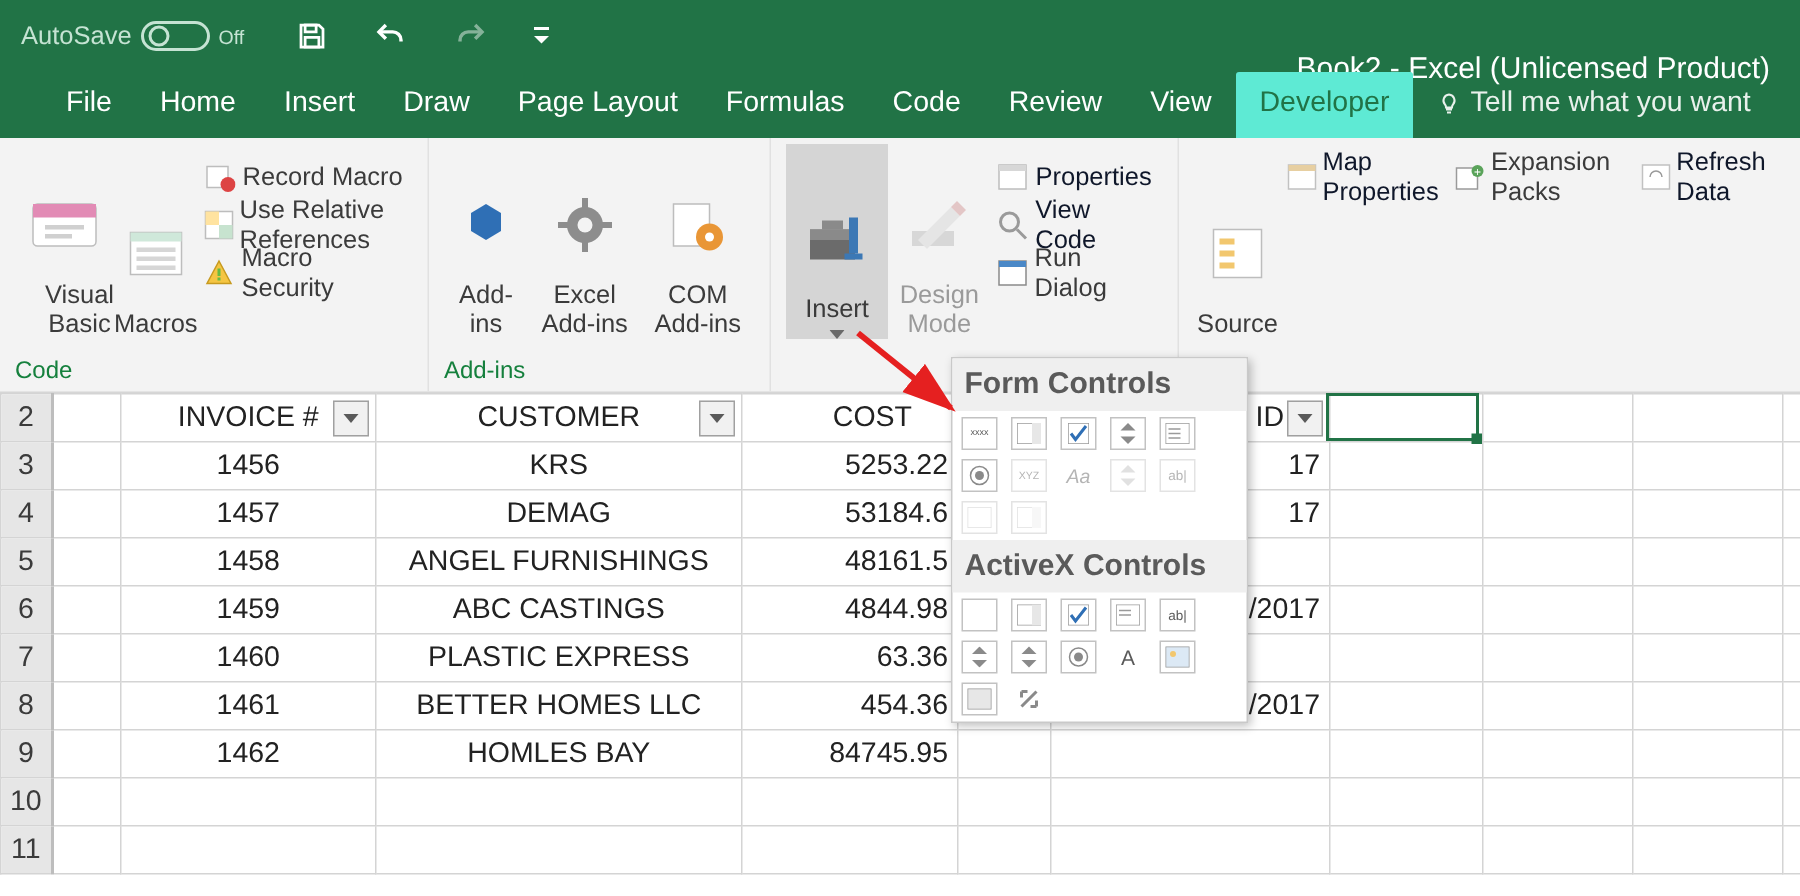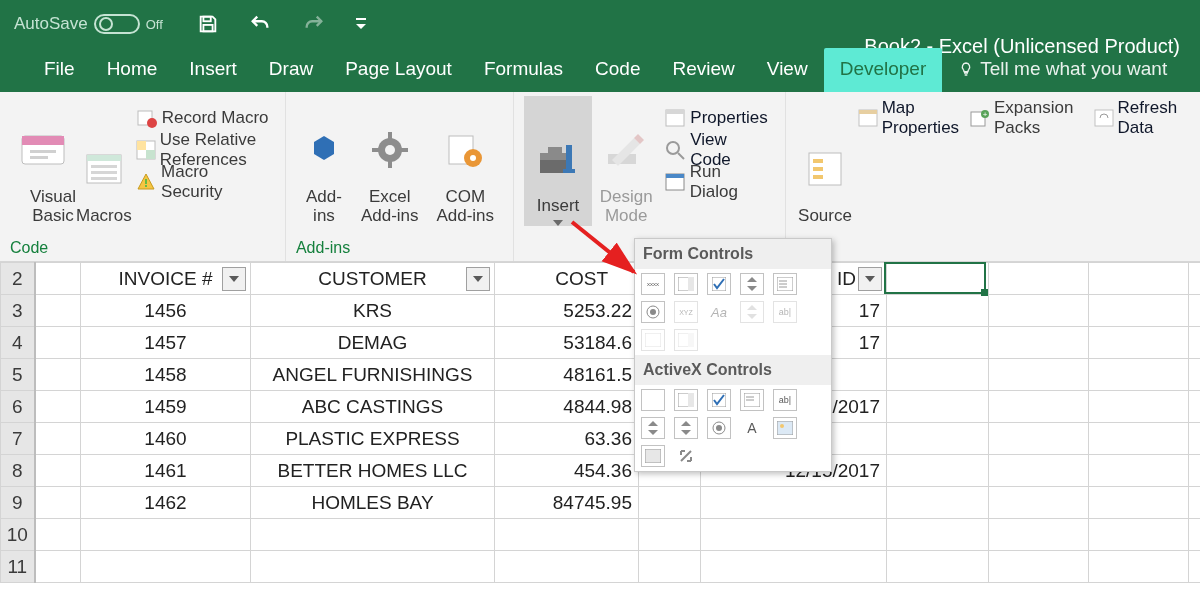--- a/index.html
+++ b/index.html
@@ -82,21 +82,21 @@
     top:238px;
     width:198px;
     background:#fff;
     border:1px solid #c9c9c9;
     box-shadow:2px 2px 6px rgba(0,0,0,.25);
     font-size:15px;
     z-index:20;
   }
   .insert-panel h4 {
     background:#efefef; color:#5a5a5a;
-    font-weight:600; font-size:16px;
+    font-weight:600; font-size:20px;
     padding:6px 8px;
   }
   .ctrl-grid { display:flex; flex-wrap:wrap; padding:4px 6px; gap:6px 9px; }
   .ctrl { width:24px; height:22px; border:1px solid #c2c2c2; display:flex; align-items:center; justify-content:center; font-size:11px; color:#5a5a5a; background:#fff;}
   .ctrl.disabled { opacity:.45; }
   .ctrl.noborder { border:none; }
 
   
   .arrow {
     position:absolute; left:568px; top:218px; z-index:21; pointer-events:none;

